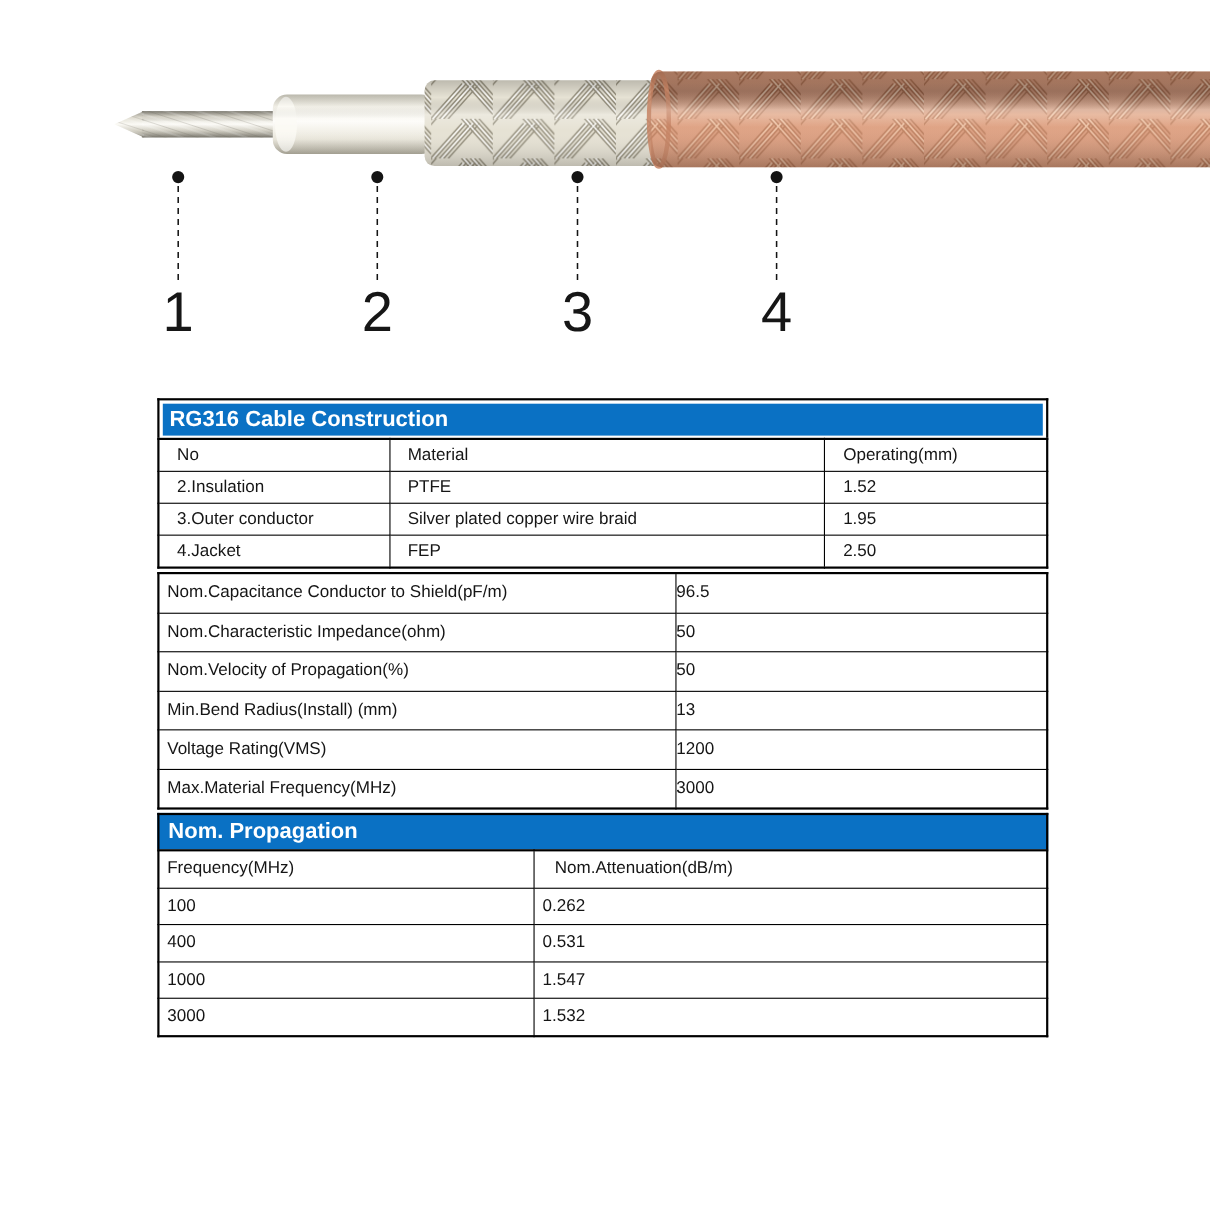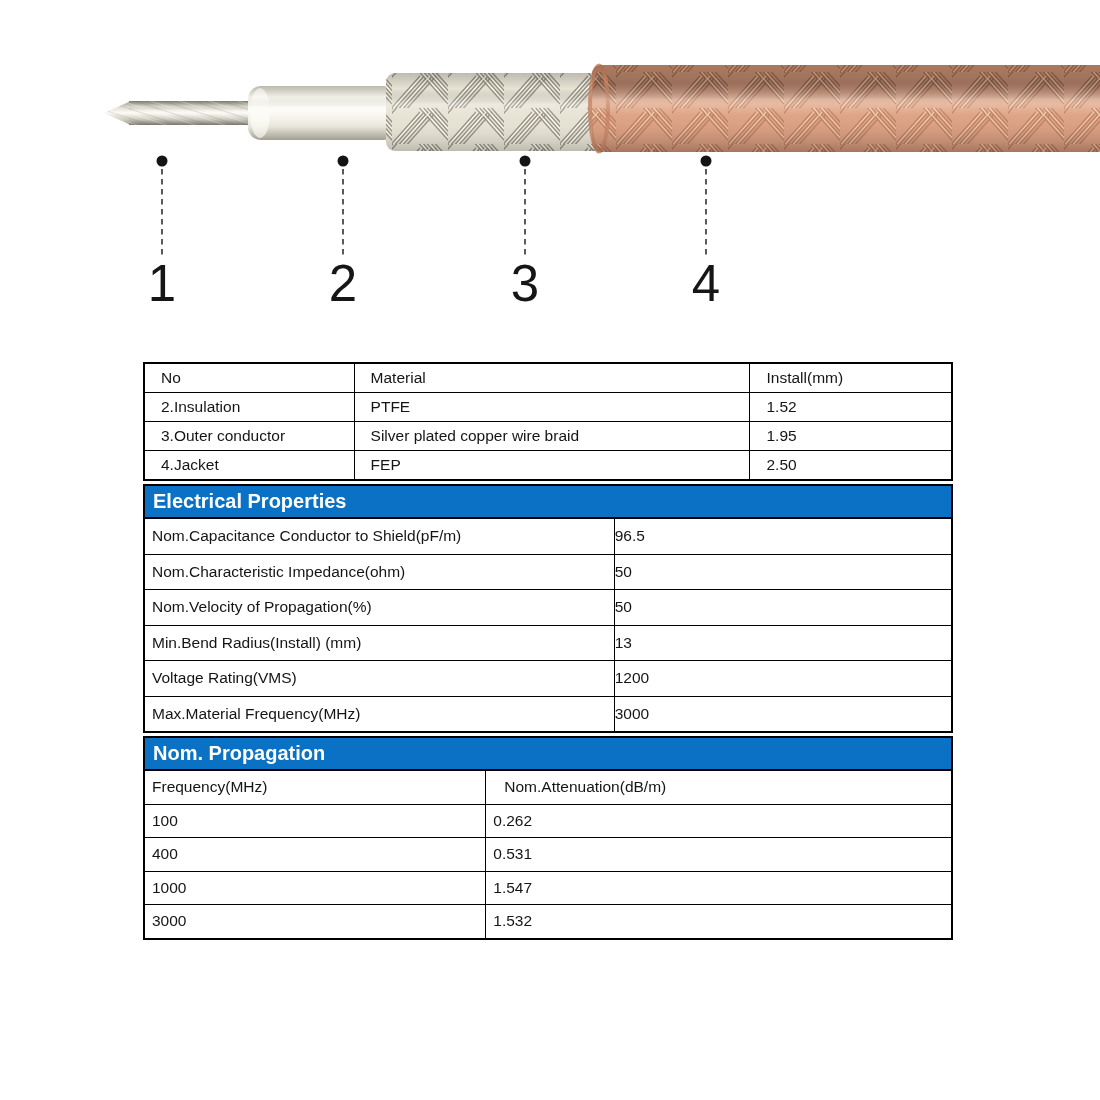--- a/index.html
+++ b/index.html
@@ -166,31 +166,34 @@
 
     <span class="callout-num" style="left:122px">1</span>
     <span class="callout-num" style="left:303px">2</span>
     <span class="callout-num" style="left:485px">3</span>
     <span class="callout-num" style="left:666px">4</span>
   </div>
 
   <div class="specs">
 
     <section class="sec">
+      <div class="headwrap">
+        <div class="bar">RG316 Cable Construction</div>
+      </div>
       <table class="t-con">
         <colgroup>
             <col style="width:26%">
             <col style="width:49%">
             <col style="width:25%">
           </colgroup>
         <tbody>
             <tr>
           <td>No</td>
           <td>Material</td>
-          <td>Install(mm)</td>
+          <td>Operating(mm)</td>
         </tr>
         <tr>
           <td>2.Insulation</td>
           <td>PTFE</td>
           <td>1.52</td>
         </tr>
         <tr>
           <td>3.Outer conductor</td>
           <td>Silver plated copper wire braid</td>
           <td>1.95</td>
@@ -198,21 +201,20 @@
         <tr>
           <td>4.Jacket</td>
           <td>FEP</td>
           <td>2.50</td>
         </tr>
       </tbody>
         </table>
     </section>
 
     <section class="sec">
-      <div class="bar bar2">Electrical Properties</div>
       <table class="t-ele">
         <colgroup>
             <col style="width:58.2%">
             <col style="width:41.8%">
           </colgroup>
         <tbody>
             <tr>
           <td>Nom.Capacitance Conductor to Shield(pF/m)</td>
           <td class="pl10">96.5</td>
         </tr>

